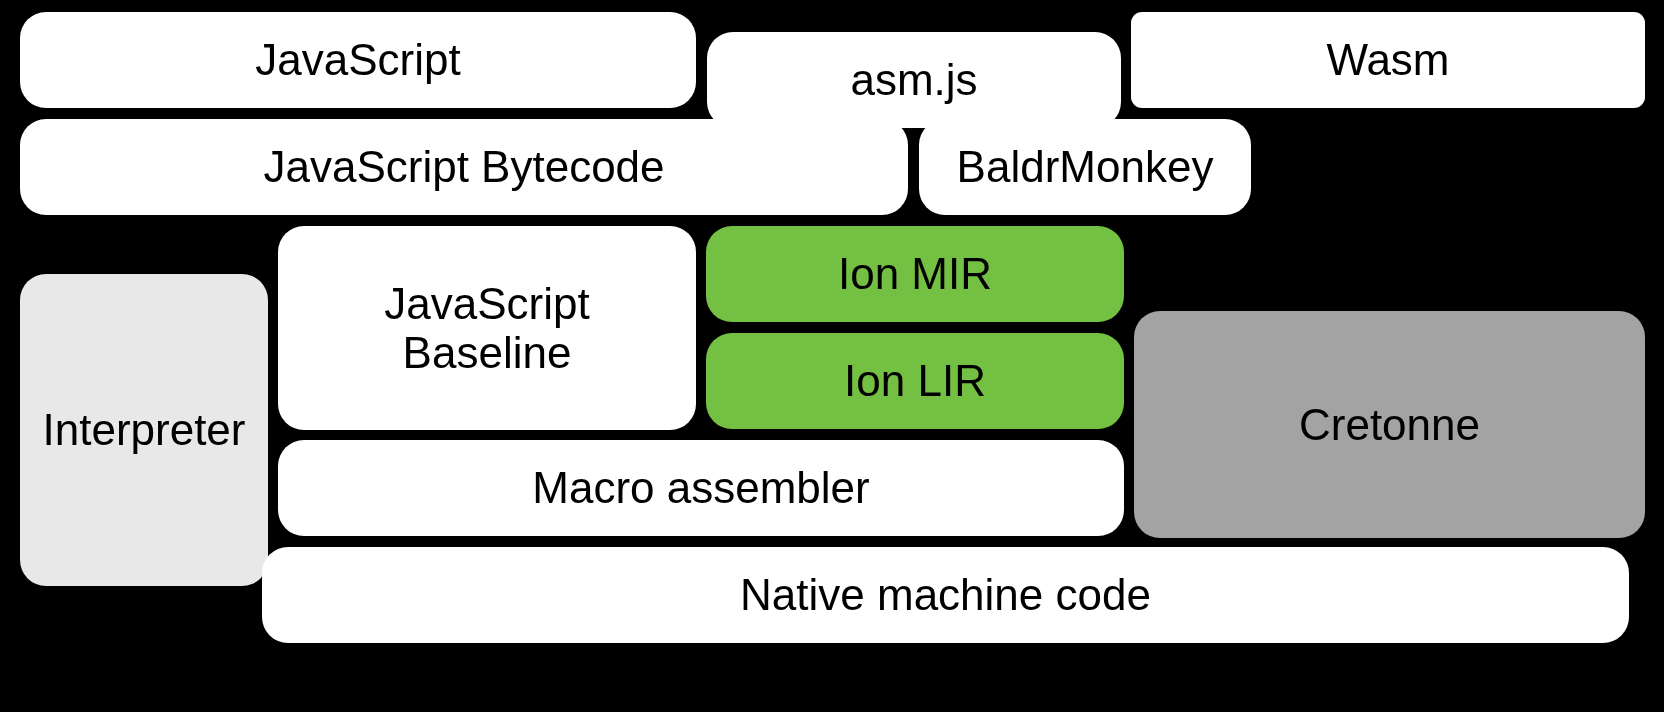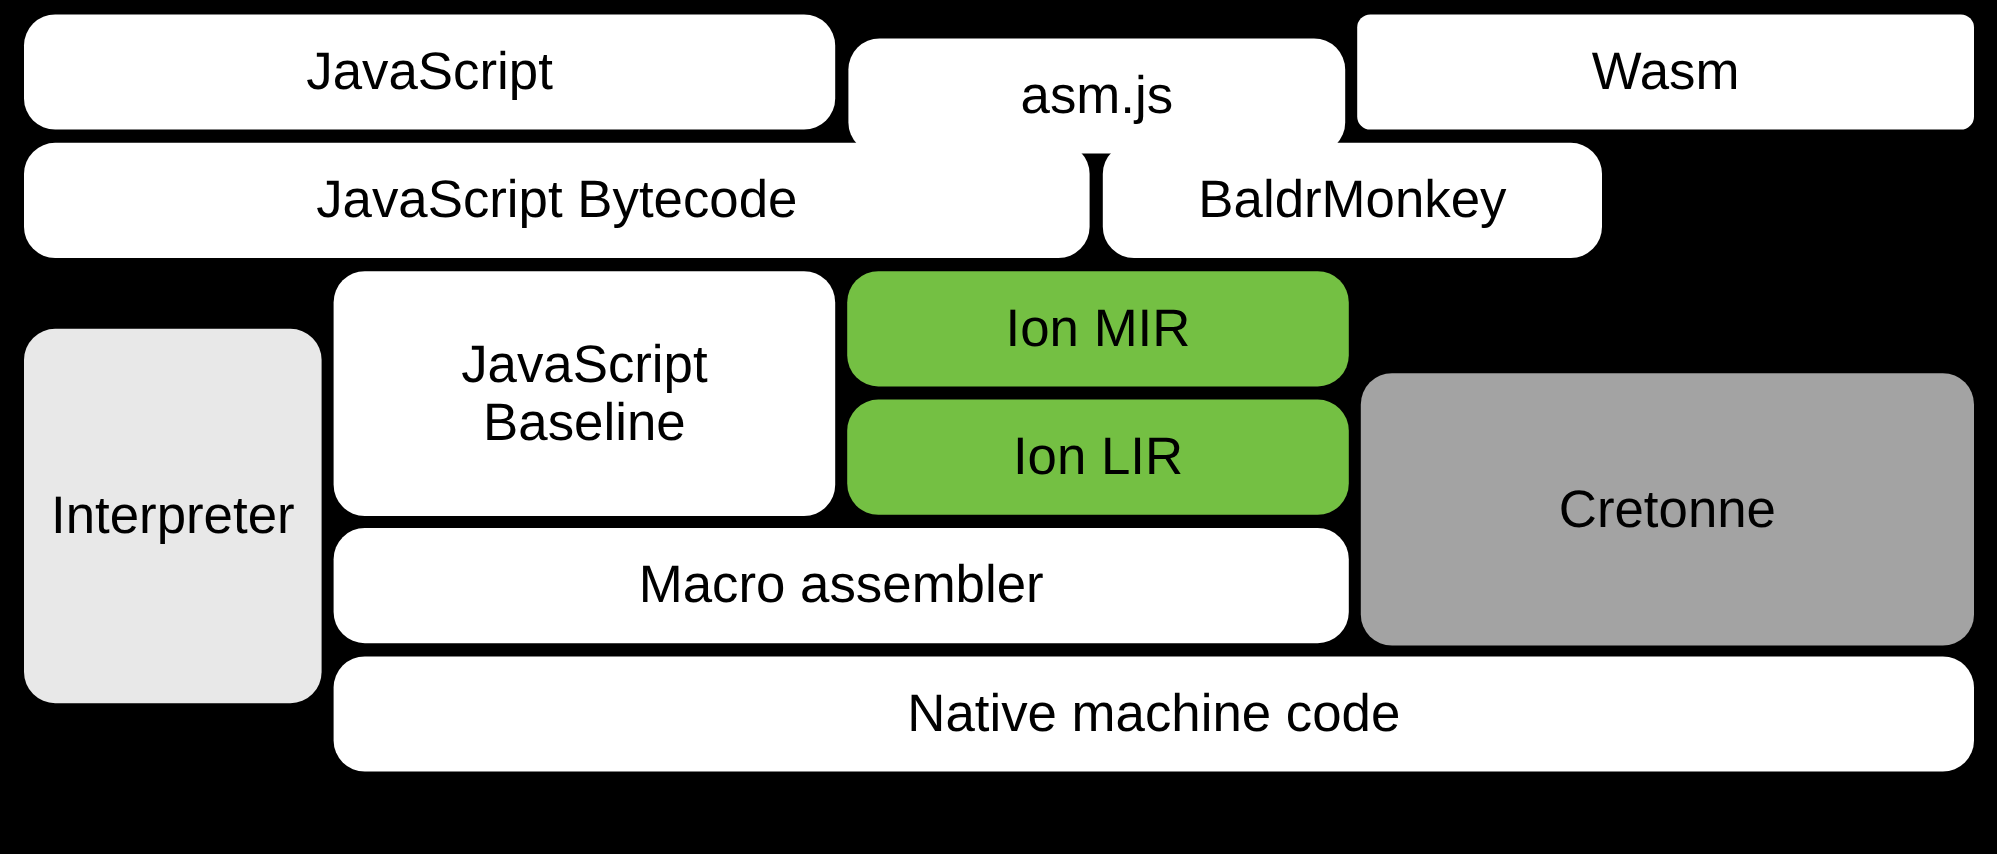--- a/index.html
+++ b/index.html
@@ -40,32 +40,32 @@
   .fill-green  { background: #74C043; }
   .fill-pink   { background: #a3a3a3; }
 
   
   #n-javascript        { left: 20px;   top: 12px;  width: 676px;  height: 96px; }
   #n-asmjs             { left: 707px;  top: 12px;  width: 414px;  height: 96px; margin-top: 20px; }
   #n-wasm              { left: 1131px; top: 12px;  width: 514px;  height: 96px; border-radius: 11px; }
 
   
   #n-js-bytecode       { left: 20px;   top: 119px; width: 888px;  height: 96px; }
-  #n-baldrmonkey       { left: 919px;  top: 119px; width: 416px;  height: 96px; }
+  #n-baldrmonkey       { left: 919px;  top: 119px; width: 332px;  height: 96px; }
 
   
   #n-interpreter       { left: 20px;   top: 226px; width: 248px;  height: 312px; }
   #n-js-baseline       { left: 278px;  top: 226px; width: 418px;  height: 204px; }
   #n-ion-mir           { left: 706px;  top: 226px; width: 418px;  height: 96px; }
   #n-ion-lir           { left: 706px;  top: 333px; width: 418px;  height: 96px; }
   #n-cretonne          { left: 1134px; top: 311px; width: 511px;  height: 227px; }
   #n-macro-assembler   { left: 278px;  top: 440px; width: 846px;  height: 96px; }
 
   
-  #n-native-code       { left: 278px;  top: 547px; width: 1367px; height: 96px; }
+  #n-native-code       { left: 262px;  top: 547px; width: 1367px; height: 96px; }
 </style>
 </head>
 <body>
 
 <div id="stage">
 
   <div class="node fill-white" id="n-javascript">JavaScript</div>
 
   <div class="node fill-white" id="n-asmjs">asm.js</div>
 

